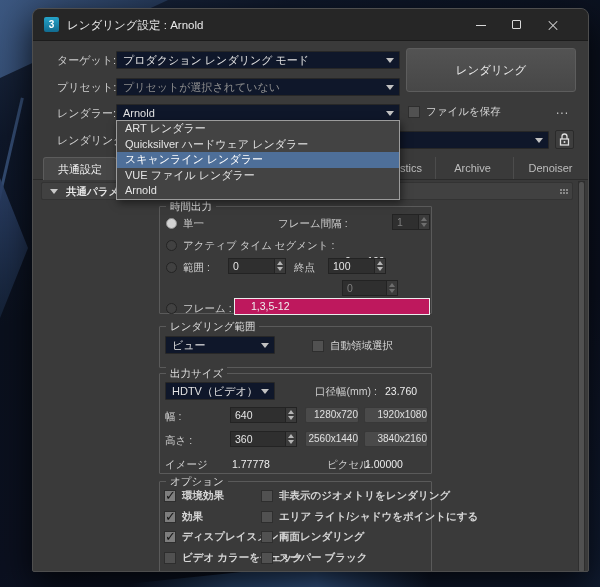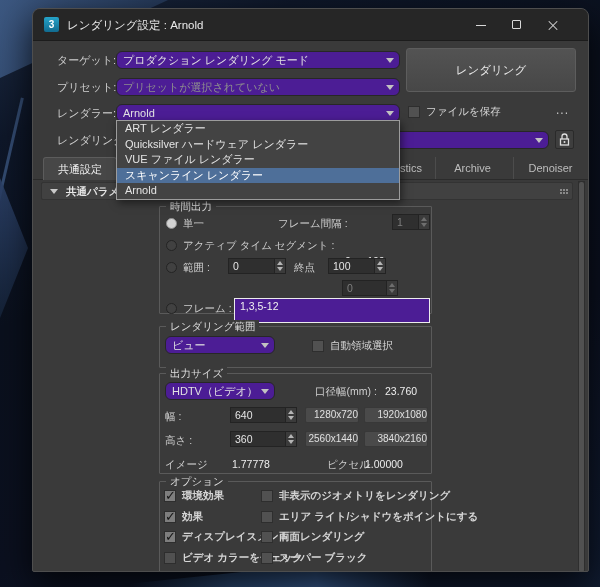--- a/index.html
+++ b/index.html
@@ -24,22 +24,22 @@
     background:linear-gradient(#25a3c9,#116b90);color:#fff;font-size:10px;font-weight:bold;
     text-align:center;line-height:15px;}
   .wtitle{position:absolute;left:34px;top:9px;font-size:11.5px;color:#e9e9e9;white-space:nowrap;}
   .winbtn{position:absolute;top:0;width:36px;height:32px;}
   .g-min{position:absolute;left:13px;top:16px;width:10px;height:1px;background:#d8d8d8;}
   .g-max{position:absolute;left:13px;top:11px;width:9px;height:9px;border:1px solid #d8d8d8;border-radius:1px;}
   .g-x1,.g-x2{position:absolute;left:12px;top:16px;width:12px;height:1px;background:#d8d8d8;}
   .g-x1{transform:rotate(45deg);} .g-x2{transform:rotate(-45deg);}
 
   .hlabel{position:absolute;font-size:11px;color:#cfcfcf;white-space:nowrap;line-height:18px;}
-  .combo{position:absolute;height:18px;background:#4c1d95;border:1px solid #272727;
-    border-radius:6px;line-height:16px;}
+  .combo{position:absolute;height:18px;background:#0f172a;border:1px solid #272727;
+    border-radius:1px;line-height:16px;}
   .combo-text{position:absolute;left:6px;top:0;font-size:11px;color:#e2e2e2;white-space:nowrap;line-height:16px;}
   .combo.placeholder .combo-text{color:#8e8e8e;}
   .dd{position:absolute;right:5px;top:6px;width:0;height:0;border-left:4px solid transparent;
     border-right:4px solid transparent;border-top:5px solid #c2c2c2;}
   .render-btn{position:absolute;background:linear-gradient(#535353,#474747);border:1px solid #5d5d5d;
     border-radius:3px;color:#eaeaea;font-size:11.5px;display:flex;align-items:center;justify-content:center;}
   .more-btn{position:absolute;color:#c8c8c8;font-size:12px;letter-spacing:1px;}
   .lock-btn{position:absolute;width:19px;height:19px;background:#3e3e3e;border:1px solid #2a2a2a;
     border-radius:2px;display:flex;align-items:center;justify-content:center;}
 
@@ -79,22 +79,22 @@
   .spinner .val{flex:1;font-size:10.5px;color:#e5e5e5;padding:1px 0 0 4px;overflow:hidden;}
   .spinner.disabled .val{color:#7f7f7f;}
   .arrows{width:11px;border-left:1px solid #232323;background:#3b3b3b;display:flex;
     flex-direction:column;align-items:center;justify-content:center;gap:2px;}
   .a-up{width:0;height:0;border-left:3px solid transparent;border-right:3px solid transparent;
     border-bottom:4px solid #b5b5b5;}
   .a-dn{width:0;height:0;border-left:3px solid transparent;border-right:3px solid transparent;
     border-top:4px solid #b5b5b5;}
   .spinner.disabled .a-up{border-bottom-color:#6e6e6e;}
   .spinner.disabled .a-dn{border-top-color:#6e6e6e;}
-  .tinput{position:absolute;height:25px;background:#4c1d95;border:1px solid #ececec;
-    font-size:10.5px;color:#f0f0f0;padding:1px 0 0 5px;white-space:nowrap;overflow:hidden;}
+  .tinput{position:absolute;height:17px;background:#be185d;border:1px solid #ececec;
+    font-size:10.5px;color:#f0f0f0;padding:1px 0 0 16px;white-space:nowrap;overflow:hidden;}
   .szbtn{position:absolute;height:16px;background:#4a4a4a;border:1px solid #383838;border-radius:2px;
     font-size:10px;color:#e0e0e0;text-align:right;line-height:14px;}
 
   .optgrid{position:absolute;left:4px;top:4px;width:265px;display:grid;
     grid-template-columns:97px auto;grid-auto-rows:20.5px;align-items:center;font-weight:bold;}
   .optgrid .chk-row{position:static;}
 
   .popup{position:absolute;left:83px;top:111px;width:284px;height:80px;background:#434343;
     border:1px solid #9c9c9c;z-index:10;box-shadow:2px 3px 8px rgba(0,0,0,.5);}
   .pitem{height:15.6px;line-height:15.6px;padding-left:8px;font-size:11px;color:#e4e4e4;
@@ -321,19 +321,19 @@
       </div>
     </div>
 
     <div class="scrollbar">
       <div class="thumb"></div>
     </div>
 
     <div class="popup">
       <div class="pitem">ART レンダラー</div>
       <div class="pitem">Quicksilver ハードウェア レンダラー</div>
+      <div class="pitem selected">スキャンライン レンダラー</div>
       <div class="pitem">VUE ファイル レンダラー</div>
-      <div class="pitem selected">スキャンライン レンダラー</div>
       <div class="pitem">Arnold</div>
     </div>
 
   </div>
 </div>
 
 </body></html>

